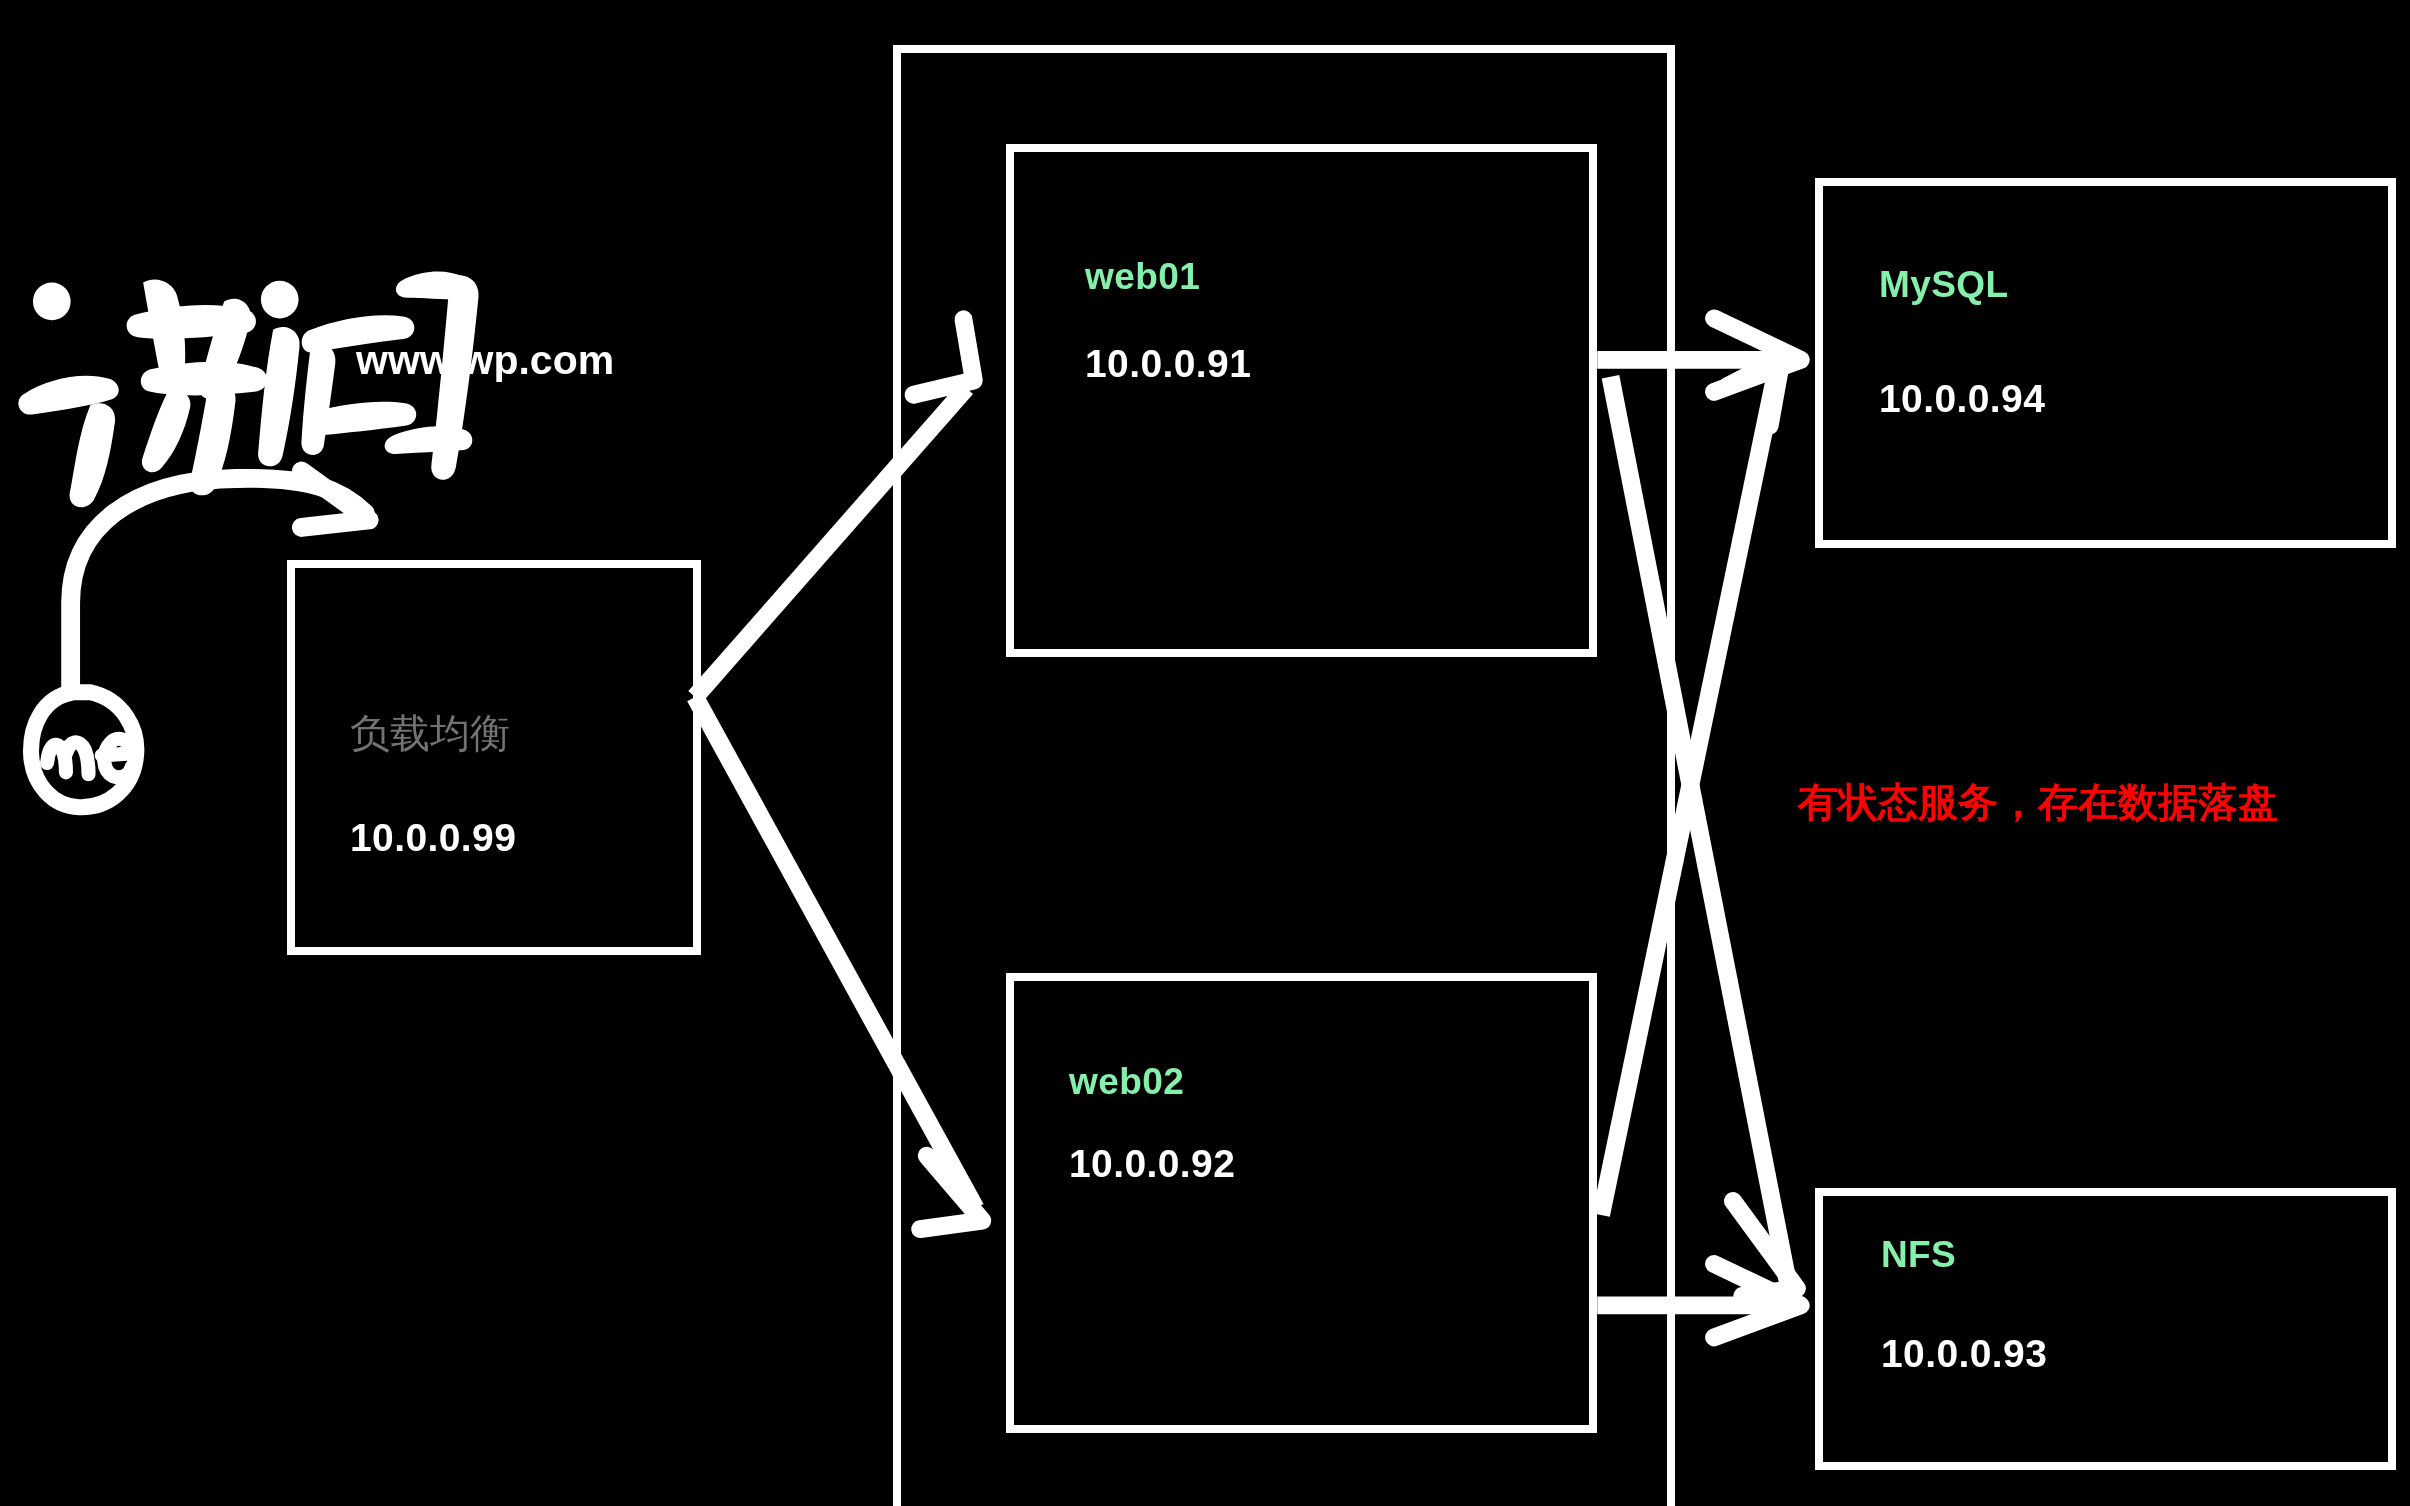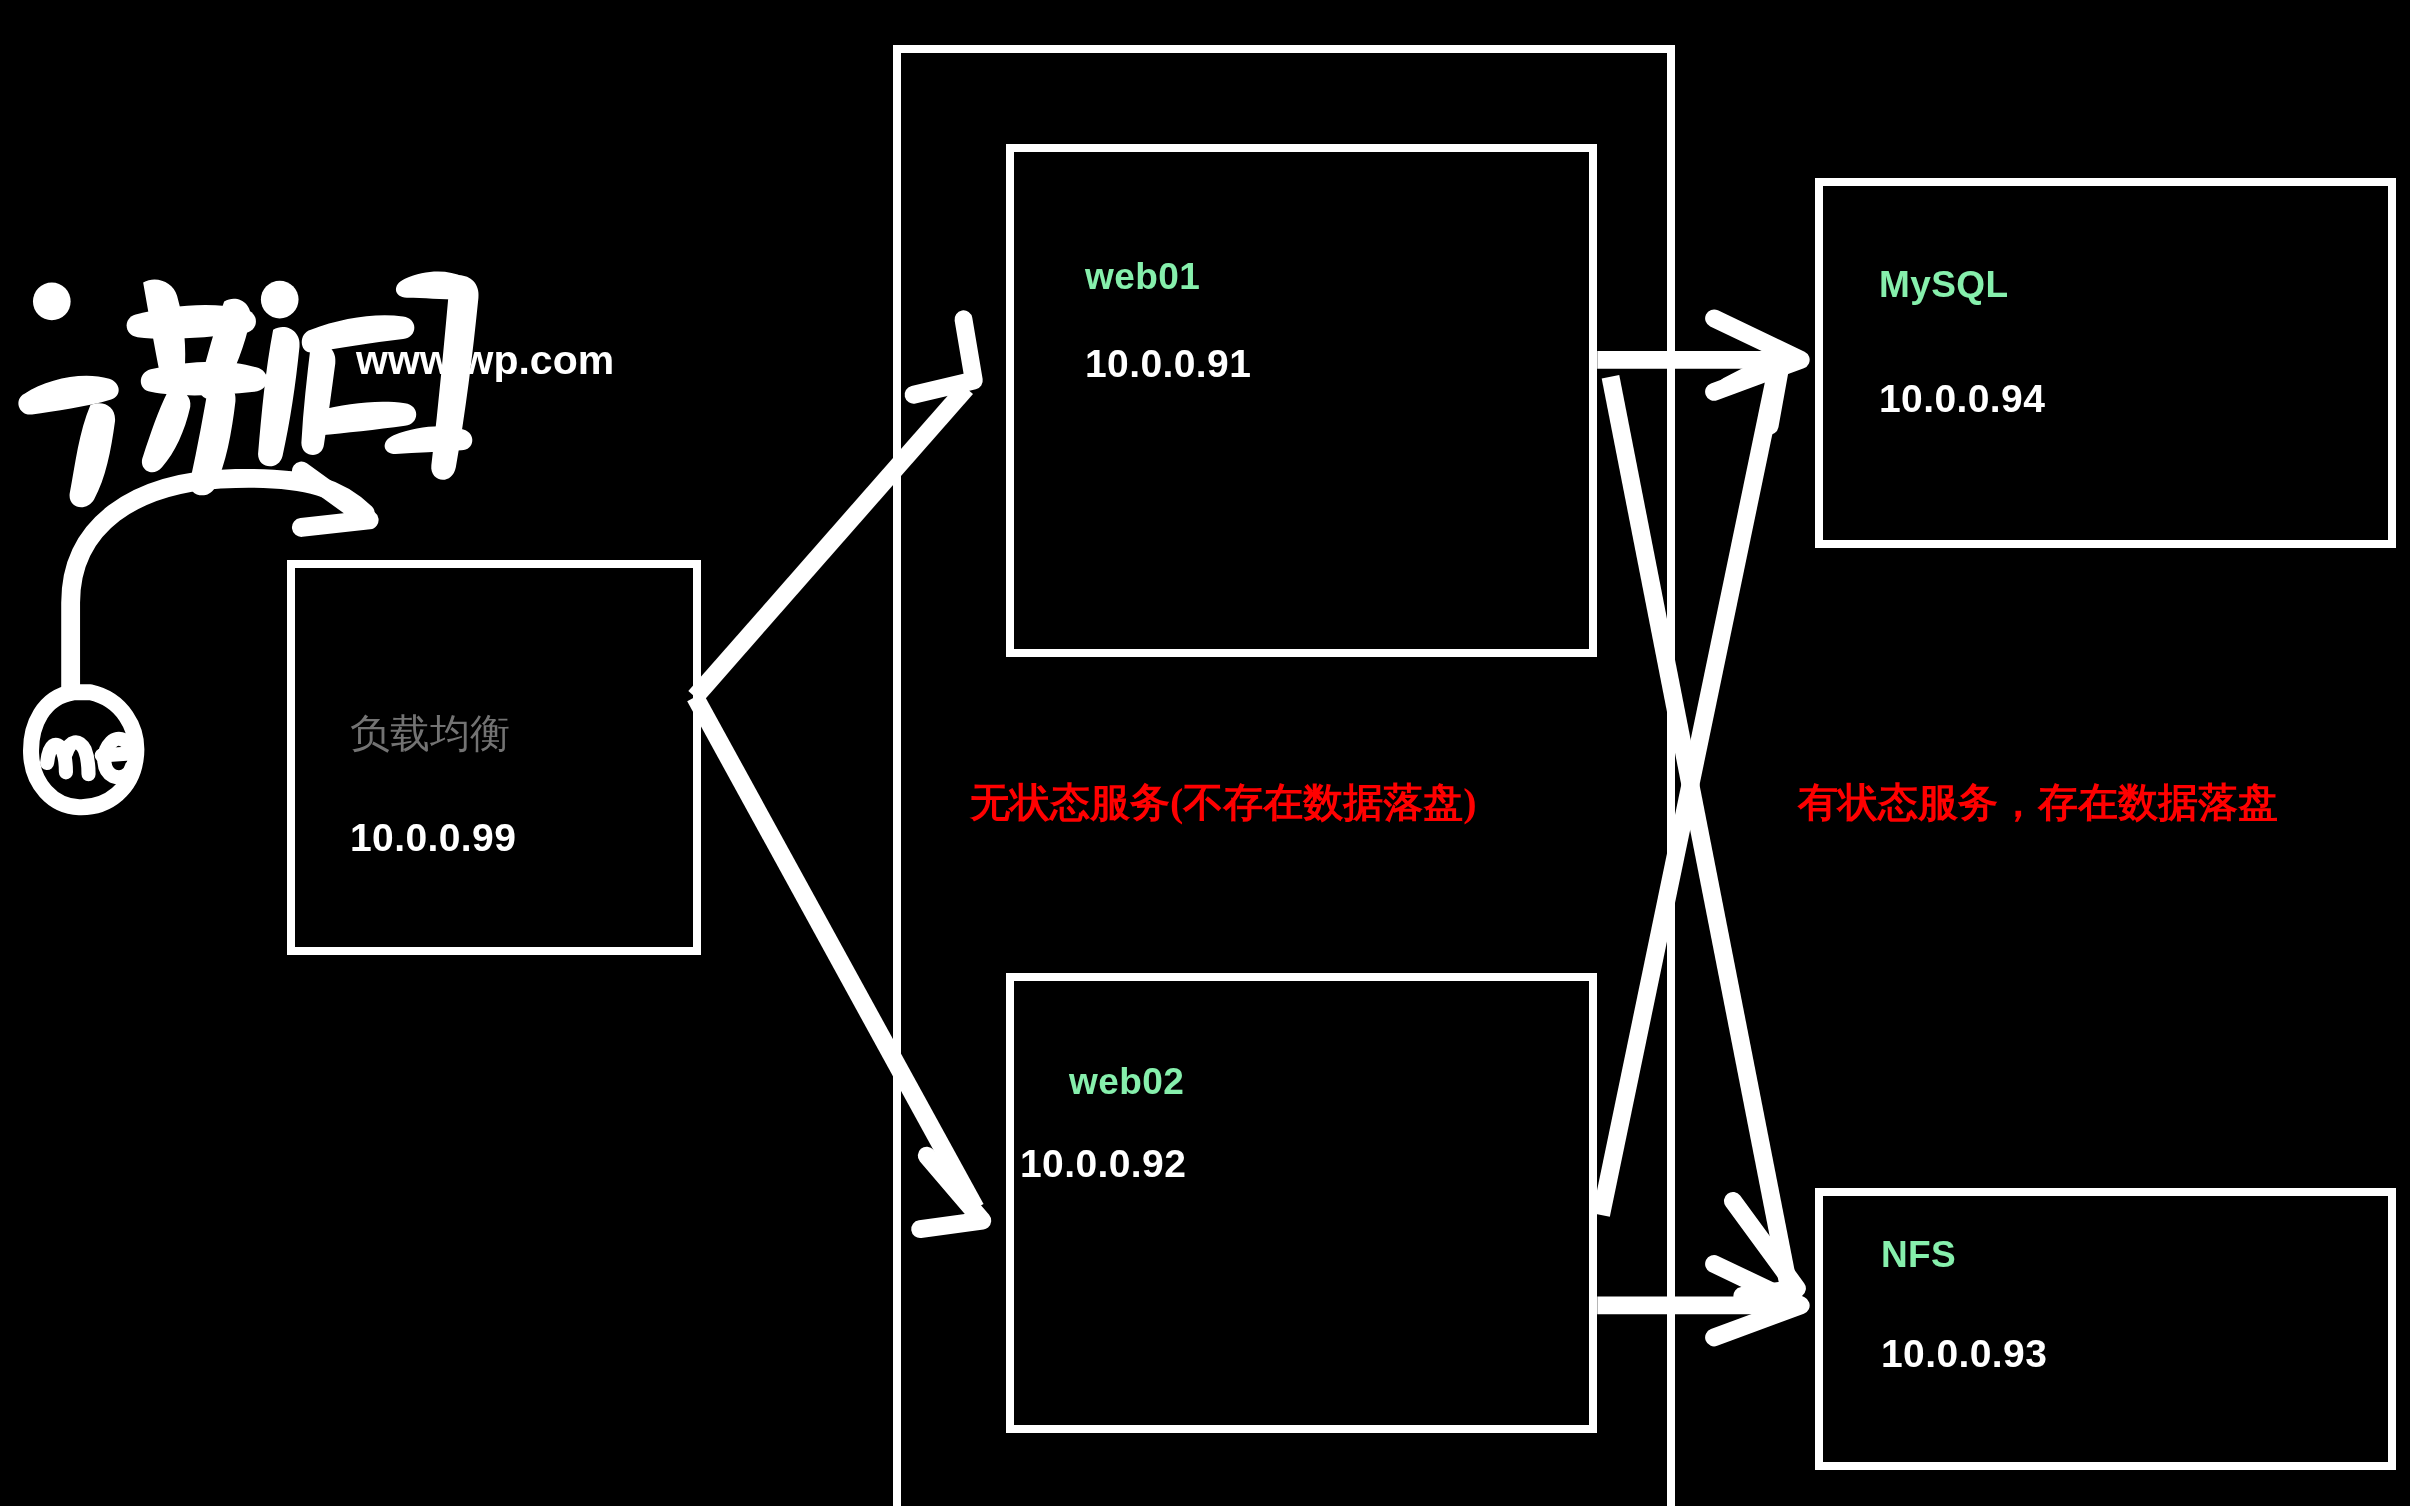--- a/index.html
+++ b/index.html
@@ -135,21 +135,21 @@
   <div class="node-ip" style="left:350px; top:816px;">10.0.0.99</div>
 
   <div class="group-box" style="left:893px; top:45px; width:782px; height:1507px;"></div>
 
   <div class="node-box" style="left:1006px; top:144px; width:591px; height:513px;"></div>
   <div class="node-label" style="left:1085px; top:256px;">web01</div>
   <div class="node-ip" style="left:1085px; top:342px;">10.0.0.91</div>
 
   <div class="node-box" style="left:1006px; top:973px; width:591px; height:460px;"></div>
   <div class="node-label" style="left:1069px; top:1061px;">web02</div>
-  <div class="node-ip" style="left:1020px; top:1142px;text-align:right;">10.0.0.92</div>
+  <div class="node-ip" style="left:1069px; top:1142px;text-align:right;">10.0.0.92</div>
 
   <div class="node-box" style="left:1815px; top:178px; width:581px; height:370px;"></div>
   <div class="node-label" style="left:1879px; top:264px;">MySQL</div>
   <div class="node-ip" style="left:1879px; top:377px;">10.0.0.94</div>
 
   <div class="node-box" style="left:1815px; top:1188px; width:581px; height:282px;"></div>
   <div class="node-label" style="left:1881px; top:1234px;">NFS</div>
   <div class="node-ip" style="left:1881px; top:1332px;">10.0.0.93</div>
 
   <svg class="arrow-layer" viewBox="0 0 2560 1600" xmlns="http://www.w3.org/2000/svg">
@@ -168,17 +168,16 @@
       <path d="M1834,410 L1892,380 L1879,452" stroke-linejoin="round" stroke-linecap="round"></path>
 
       <path d="M1710,400 L1900,1370"></path>
       <path d="M1840,1275 L1908,1368 L1850,1376" stroke-linejoin="round" stroke-linecap="round"></path>
 
       <path d="M1696,1386 L1905,1386"></path>
       <path d="M1820,1342 L1912,1386 L1820,1420" stroke-linejoin="round" stroke-linecap="round"></path>
     </g>
   </svg>
 
-  <div class="red-note" style="left:970px; top:775px;">无状态服务(不存在数据落盘)</div>
   <div class="red-note" style="left:1798px; top:775px;">有状态服务，存在数据落盘</div>
 
 </div>
 
 
 </body></html>

